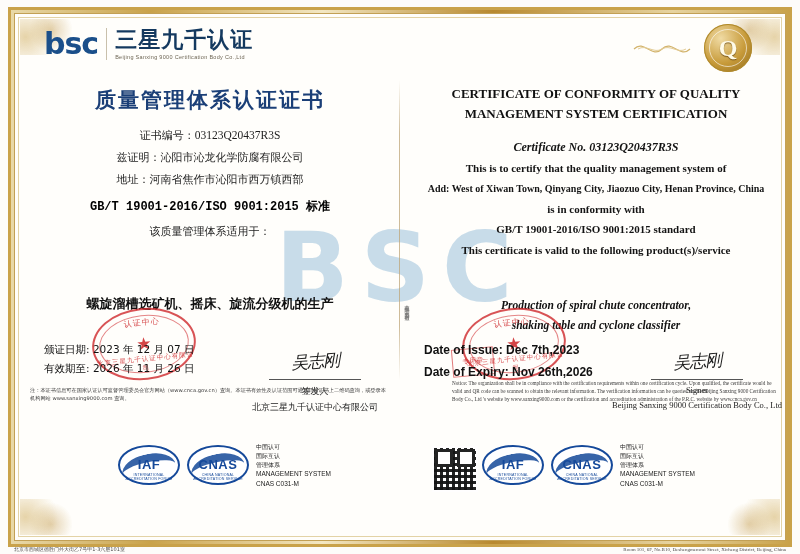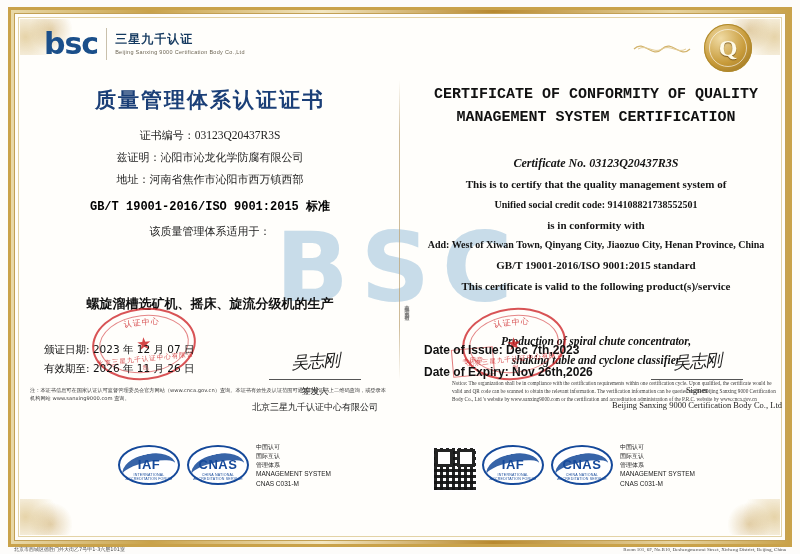--- a/index.html
+++ b/index.html
@@ -103,21 +103,21 @@
     height: 32px;
     background: #c9c0ab;
   }
   .logo-cn {
     display: flex;
     flex-direction: column;
     justify-content: center;
   }
   .logo-cn-main {
     font-family: "DejaVu Sans", sans-serif;
-    font-size: 12px;
+    font-size: 22px;
     font-weight: 700;
     color: #14395f;
     letter-spacing: 1px;
     line-height: 1.1;
   }
   .logo-cn-sub {
     font-family: "Liberation Sans", sans-serif;
     font-size: 5.5px;
     color: #6d6554;
     letter-spacing: .3px;
@@ -211,26 +211,26 @@
   }
   .cn-scope {
     font-family: "DejaVu Sans", sans-serif;
     font-size: 13px;
     font-weight: 700;
     color: #111;
     margin-top: 56px;
   }
 
   .en-title {
-    font-family: Liberation Mono, monospace;
-    font-size: 15px;
+    font-family: Liberation Serif, serif;
+    font-size: 13px;
     font-weight: 700;
     color: #111;
     line-height: 1.5;
-    margin: 4px 0 26px 0;
+    margin: 4px 0 16px 0;
   }
   .en-line {
     font-family: "Liberation Serif", serif;
     font-size: 11px;
     color: #141414;
     margin: 6px 0;
     line-height: 1.35;
   }
   .en-line.b  { font-weight: 700; }
   .en-line.it { font-style: italic; font-weight: 700; font-size: 12px; }
@@ -551,23 +551,22 @@
     <div class="cn-scope">螺旋溜槽选矿机、摇床、旋流分级机的生产</div>
   </div>
 
   <div class="col col-en">
     <div class="en-title">
       <div>CERTIFICATE OF CONFORMITY OF QUALITY</div>
       <div>MANAGEMENT SYSTEM CERTIFICATION</div>
     </div>
     <div class="en-line it">Certificate No. 03123Q20437R3S</div>
     <div class="en-line b">This is to certify that the quality management system of</div>
-    <div class="en-line b sm">Unified social credit code: 914108821738552501</div>
+    <div class="en-line b sm">Add: West of Xiwan Town, Qinyang City, Jiaozuo City, Henan Province, China</div>
     <div class="en-line b">is in conformity with</div>
-    <div class="en-line b sm">Add: West of Xiwan Town, Qinyang City, Jiaozuo City, Henan Province, China</div>
     <div class="en-line b">GB/T 19001-2016/ISO 9001:2015 standard</div>
     <div class="en-line b">This certificate is valid to the following product(s)/service</div>
     <div class="en-scope">
       <div>Production of spiral chute concentrator,</div>
       <div>shaking table and cyclone classifier</div>
     </div>
   </div>
 
   <div class="vert-note">本证书仅限于证书范围内有效</div>
 

